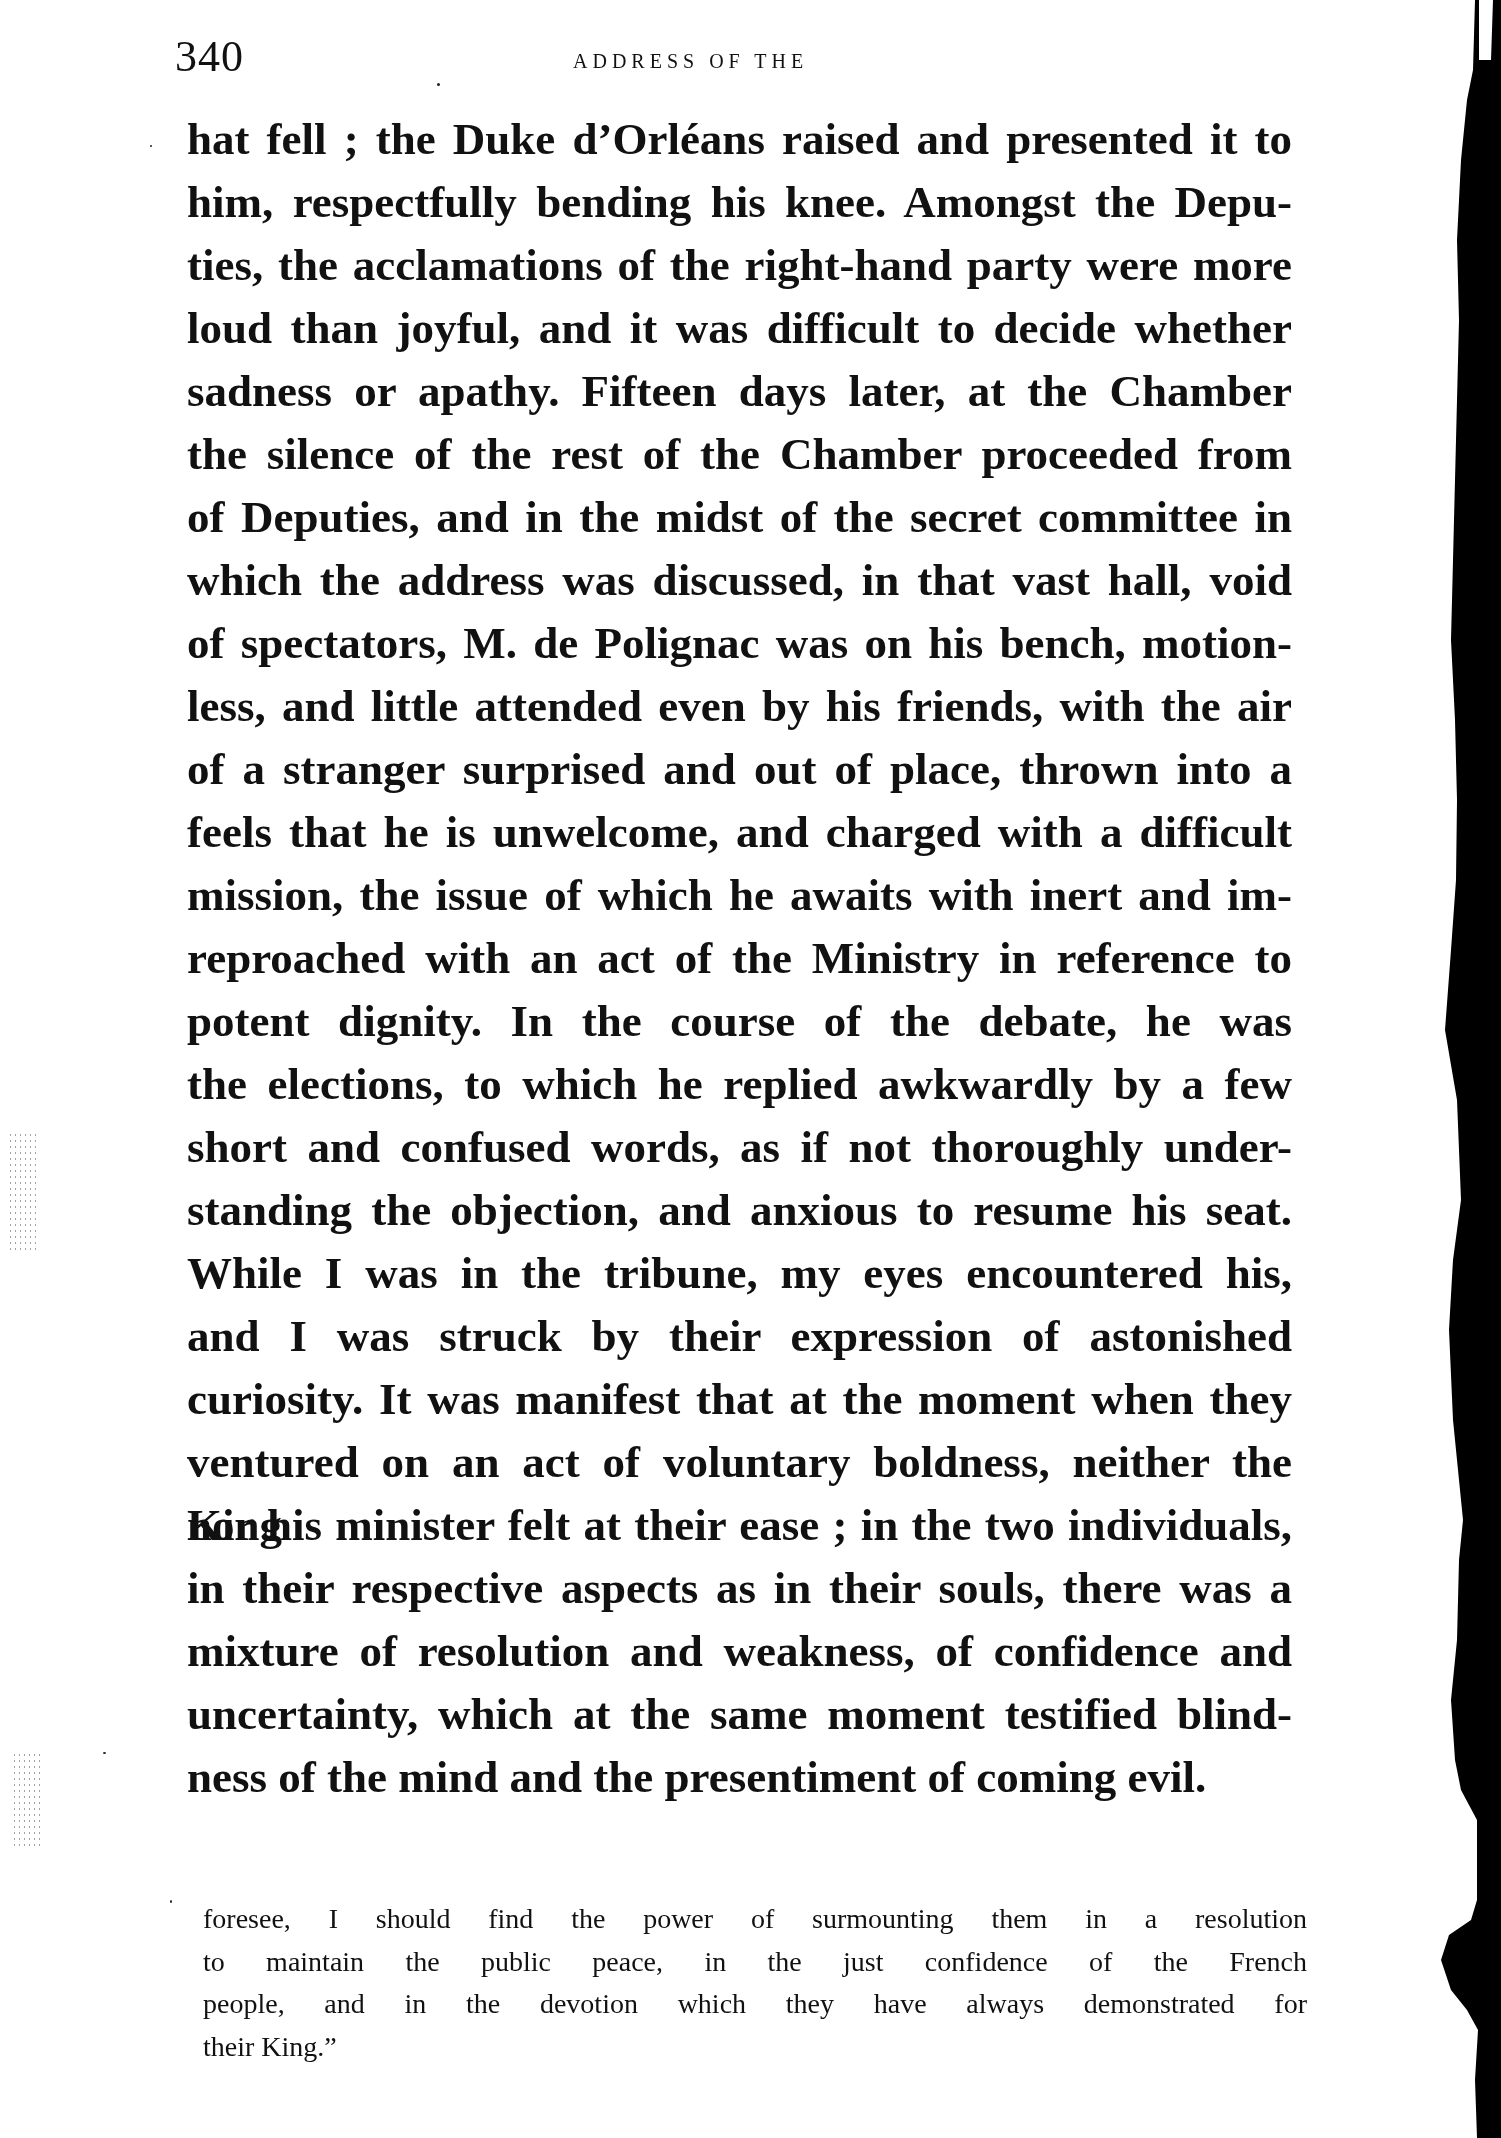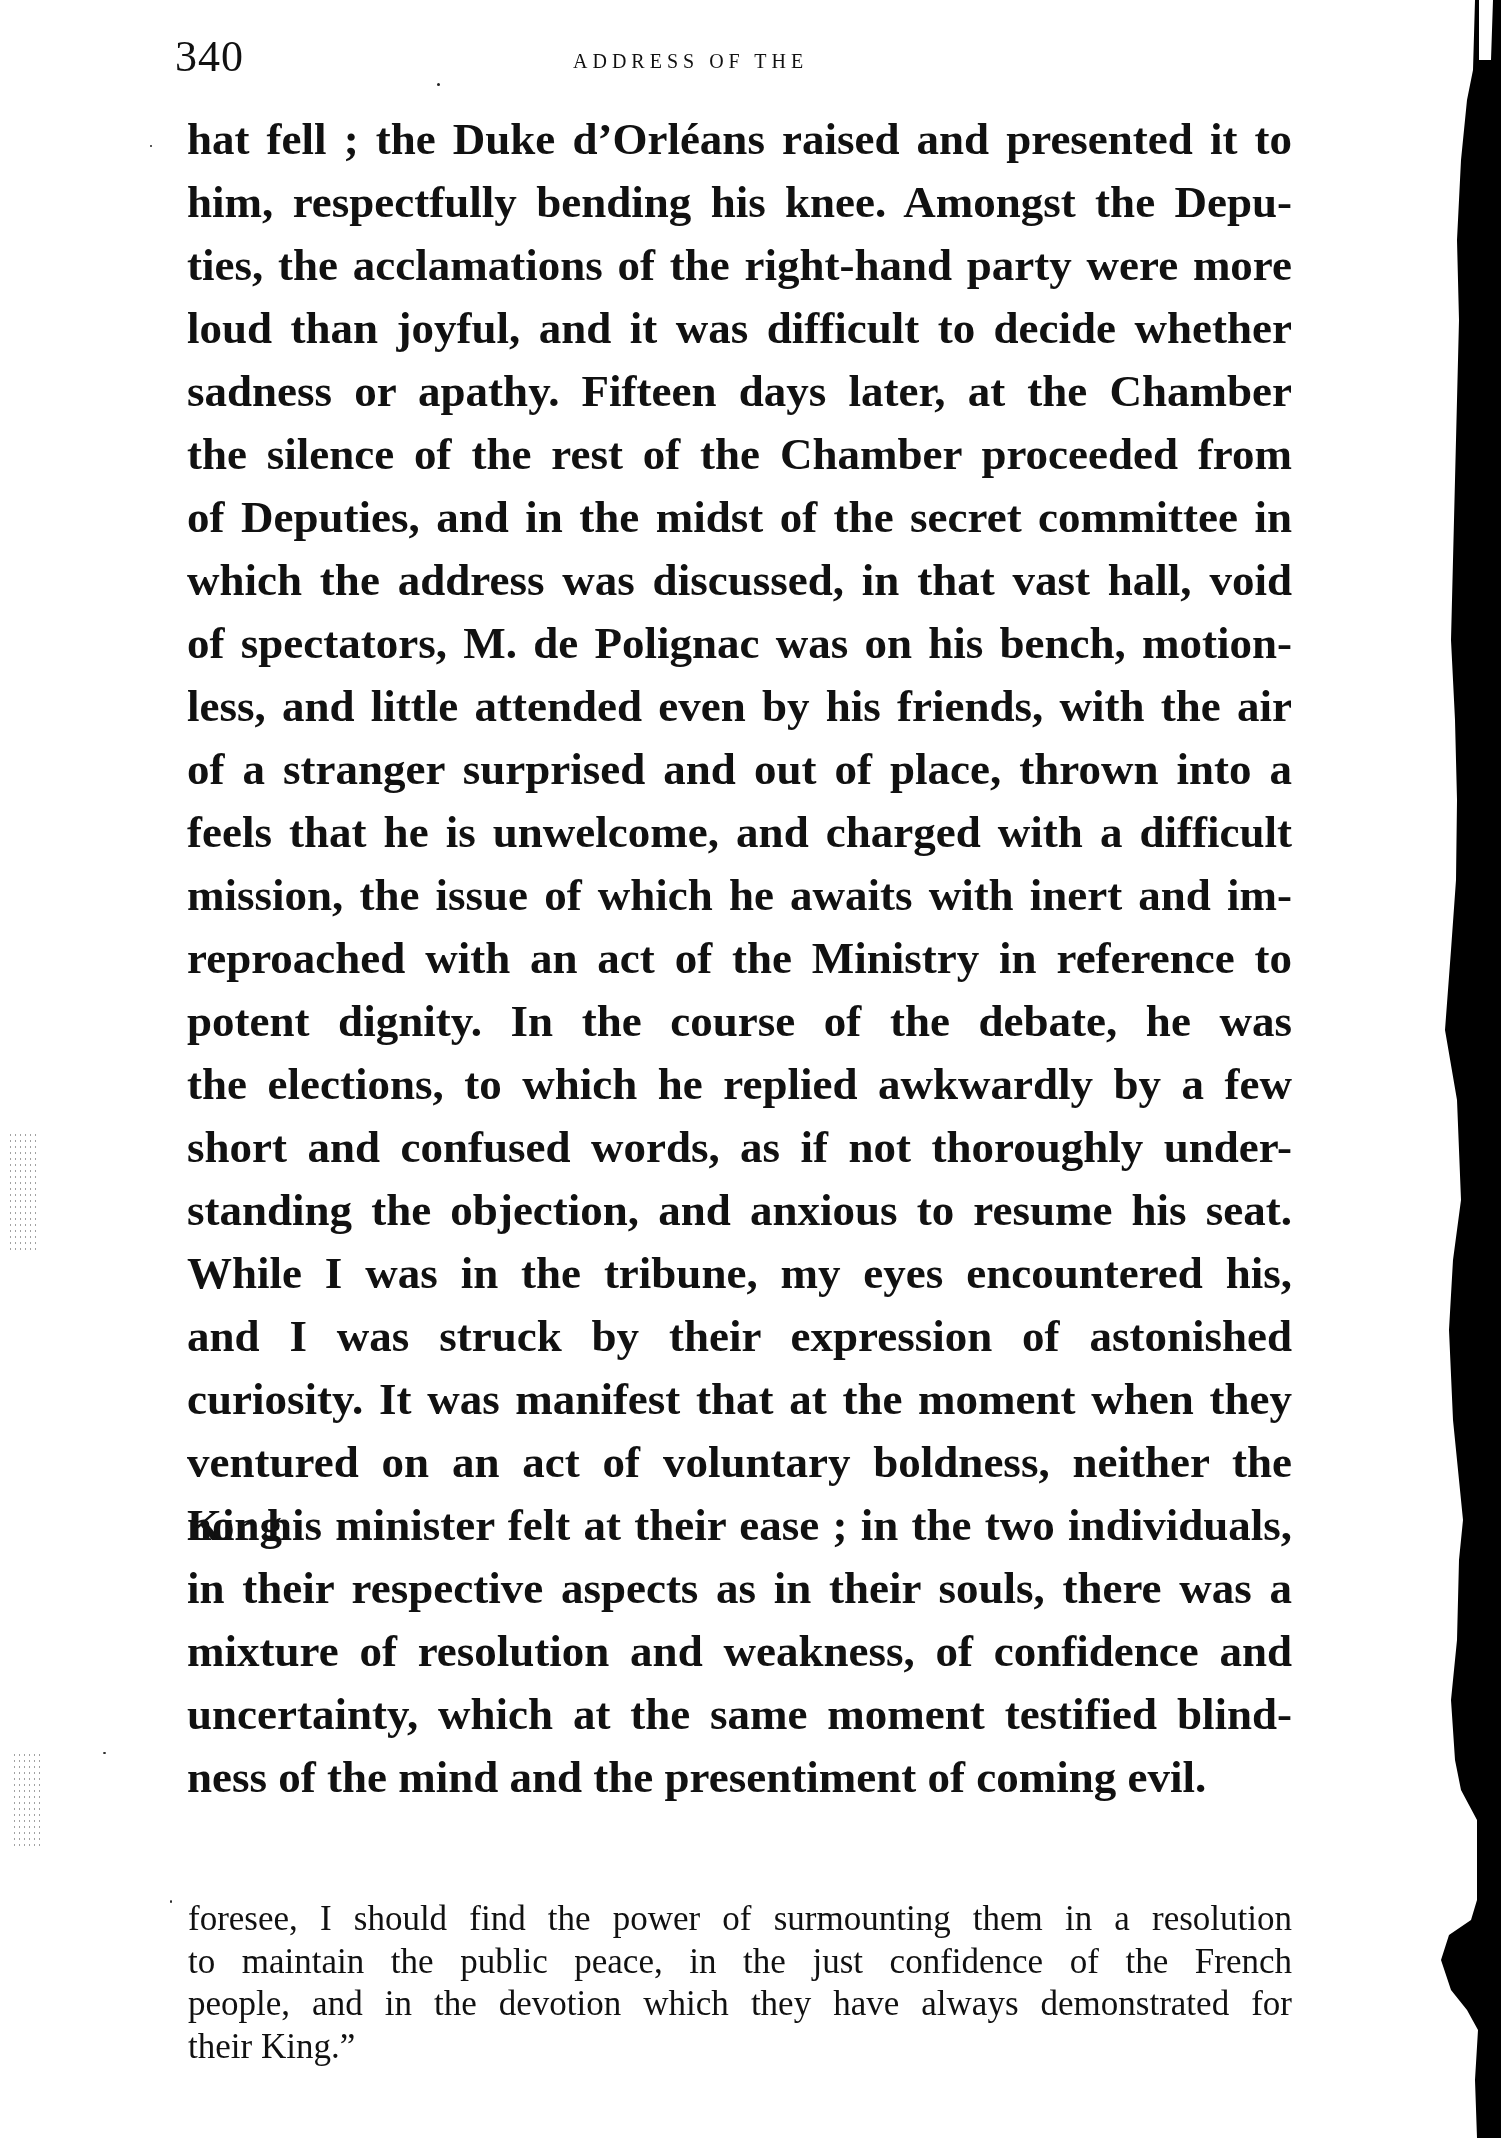--- a/index.html
+++ b/index.html
@@ -74,24 +74,24 @@
     white-space: normal;
     text-align: justify;
     text-align-last: justify;
     font-weight: bold;
   }
   .body-line.last .txt {
     text-align-last: left;
   }
   .footnote {
     position: absolute;
-    left: 188px;
+    left: 203px;
     top: 1898px;
     width: 1104px;
-    font-size: 35px;
+    font-size: 28px;
   }
   .footnote-line {
     display: block;
     height: 42.5px;
     line-height: 42.5px;
     text-align: justify;
     text-align-last: justify;
   }
   .footnote-line.last {
     text-align-last: left;

